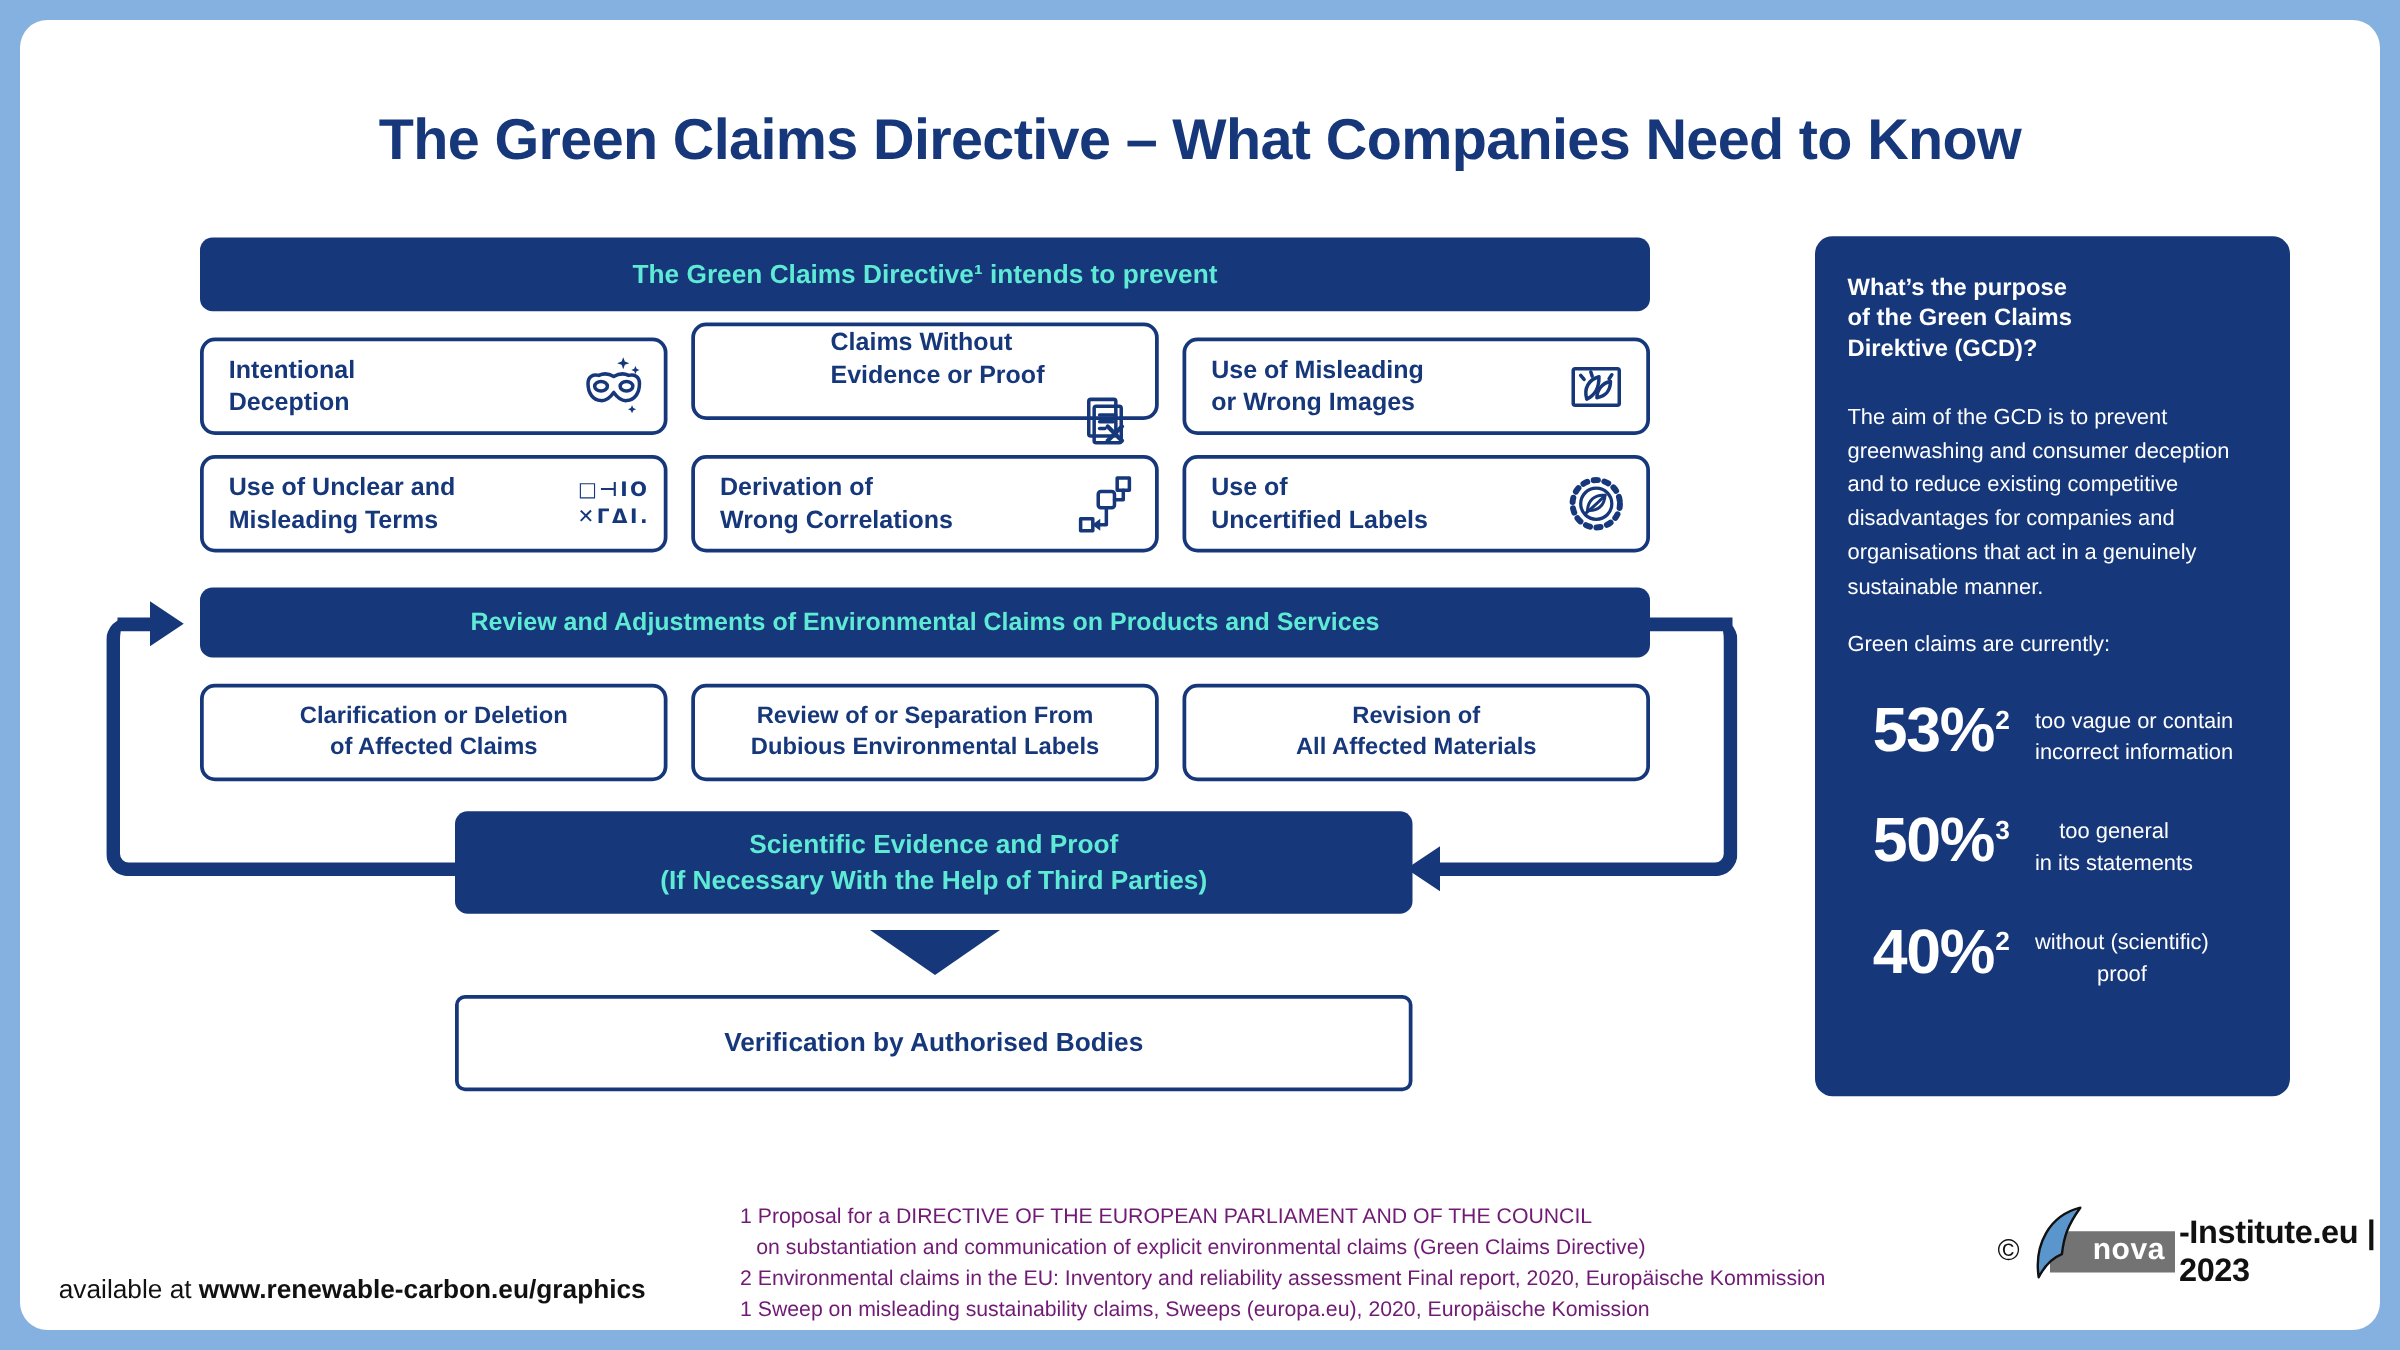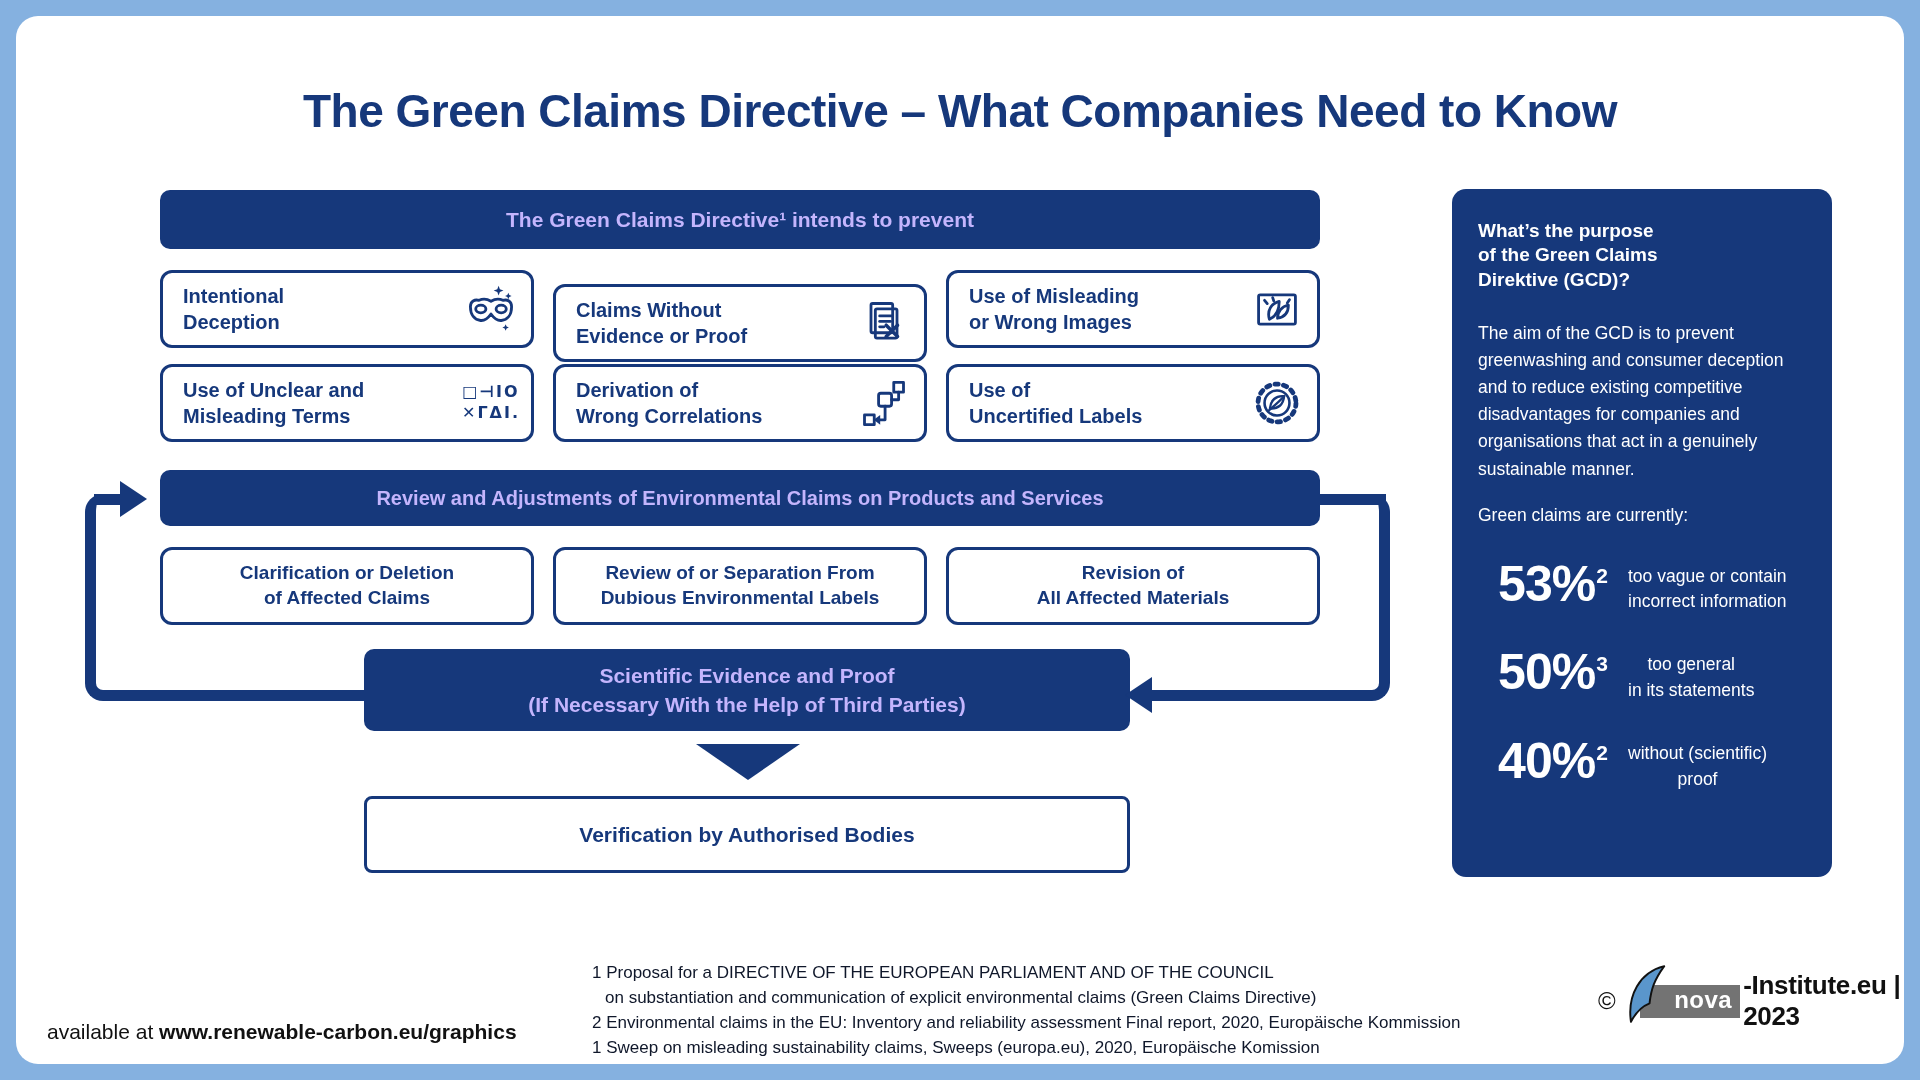--- a/index.html
+++ b/index.html
@@ -18,21 +18,21 @@
     position:absolute;left:16px;top:16px;width:1888px;height:1048px;
     background:#ffffff;border-radius:22px;
   }
   .title{
     position:absolute;left:0;right:0;top:84px;margin:0;
     text-align:center;font-size:46px;font-weight:bold;color:var(--navy);
     letter-spacing:-0.5px;
   }
   
   .bar{
-    position:absolute;background:var(--navy);border-radius:10px;color:#c4b5fd;
+    position:absolute;background:var(--navy);border-radius:10px;color:#5eead4;
     font-weight:bold;display:flex;align-items:center;justify-content:center;
     text-align:center;
   }
   #bar-prevent{left:160px;top:190px;width:1160px;height:59px;font-size:21px;}
   #bar-review{left:160px;top:470px;width:1160px;height:56px;font-size:20px;}
   #bar-evidence{left:364px;top:649px;width:766px;height:82px;font-size:21px;line-height:1.4;}
   .preline{white-space:pre-line;}
   
   .obox{
     position:absolute;width:374px;height:78px;background:#fff;
@@ -88,21 +88,21 @@
   }
   .panel-title{font-size:19px;font-weight:bold;line-height:1.28;white-space:pre-line;}
   .panel-body{margin-top:28px;font-size:17.5px;line-height:1.55;}
   .panel-currently{margin-top:22px;font-size:17.5px;}
   .stat-row{display:flex;margin-top:33px;align-items:flex-start;text-align:center;}
   .stat-value{width:150px;font-size:50px;font-weight:bold;line-height:1;letter-spacing:-1px;flex:none;}
   .stat-value sup{font-size:21px;vertical-align:18px;letter-spacing:0;margin-left:1px;}
   .stat-label{font-size:17.5px;line-height:1.45;white-space:pre-line;padding-top:5px;}
   
   .footnotes{
-    position:absolute;left:592px;top:960px;color:#0f172a;font-size:17px;line-height:25px;
+    position:absolute;left:592px;top:960px;color:#701a75;font-size:17px;line-height:25px;
   }
   .footnotes .indent{padding-left:13px;}
   .available{
     position:absolute;left:47px;top:1020px;color:#111;font-size:21px;
   }
   .available .url{font-weight:bold;}
   .logo{
     position:absolute;left:1598px;top:958px;height:86px;display:flex;align-items:center;color:#111;
   }
   .logo .copy{font-size:24px;margin-right:8px;}
@@ -133,21 +133,21 @@
         <path d="M5,22 C5,16.5 9,15 13,16 C17,14 21,15 24,16.8 C27,15 31,14 35,16 C39,15 43,16.5 43,22 C43,29.5 39.2,34 33.6,34.6 C29.6,35 26.4,32 24,28.6 C21.6,32 18.4,35 14.4,34.6 C8.8,34 5,29.5 5,22 Z"></path>
         <ellipse cx="14.6" cy="24" rx="4.7" ry="3.5"></ellipse>
         <ellipse cx="33.4" cy="24" rx="4.7" ry="3.5"></ellipse>
         <path class="fill" d="M31,2.5 L32.2,5.8 L35.5,7 L32.2,8.2 L31,11.5 L29.8,8.2 L26.5,7 L29.8,5.8 Z"></path>
         <path class="fill" d="M40,9 L40.9,11.1 L43,12 L40.9,12.9 L40,15 L39.1,12.9 L37,12 L39.1,11.1 Z"></path>
         <path class="fill" d="M37.5,38 L38.4,40.1 L40.5,41 L38.4,41.9 L37.5,44 L36.6,41.9 L34.5,41 L36.6,40.1 Z"></path>
       </svg>
     </span>
   </div>
 
-  <div class="obox" style="left:553px;top:284px;">
+  <div class="obox" style="left:553px;top:258px;flex-direction:column;">
     <span class="label">Claims Without
 Evidence or Proof</span>
     <span class="icon">
       <svg class="ic" width="52" height="52" viewBox="0 0 48 48">
         <rect x="12" y="6" width="20" height="27" rx="1.5"></rect>
         <rect x="16" y="11" width="20" height="27" rx="1.5"></rect>
         <line x1="20" y1="17.5" x2="32" y2="17.5"></line>
         <line x1="20" y1="22.5" x2="30" y2="22.5"></line>
         <line x1="20" y1="27.5" x2="24" y2="27.5"></line>
         <line x1="26" y1="26" x2="36.5" y2="36.5" stroke-width="3.2"></line>

